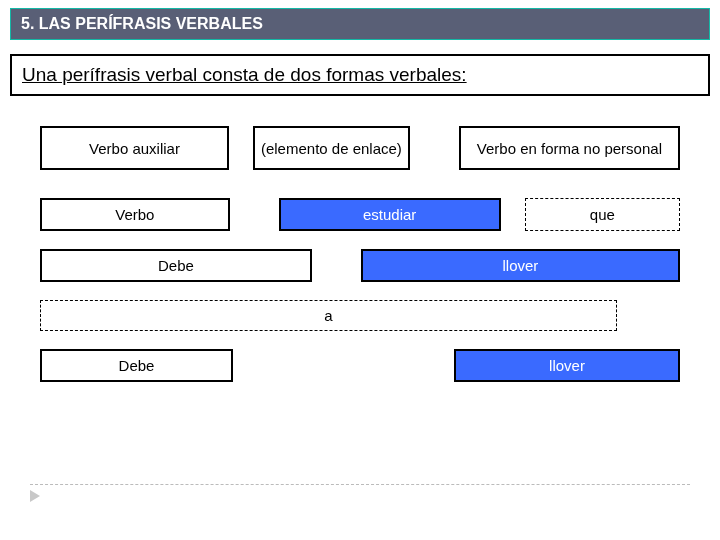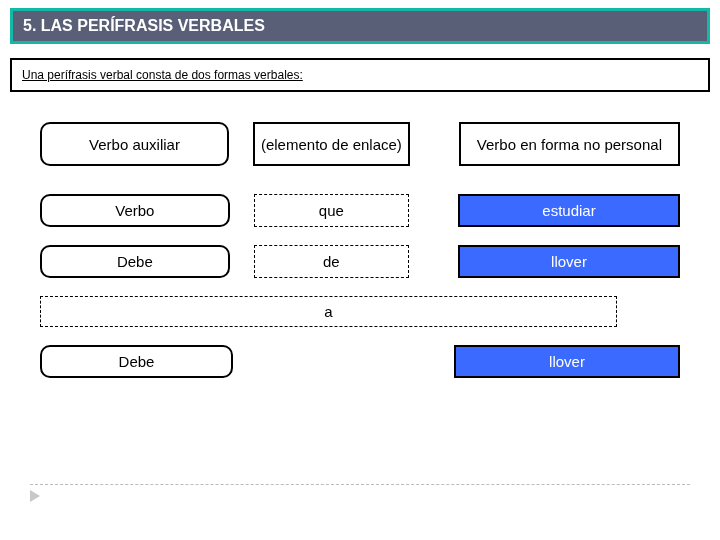--- a/index.html
+++ b/index.html
@@ -7,31 +7,31 @@
     width: 720px;
     height: 540px;
     background: #fff;
     font-family: Arial, Helvetica, sans-serif;
     position: relative;
     overflow: hidden;
   }
   .title-bar {
     margin: 8px 10px 0 10px;
     background: #595f76;
-    border: 3px solid #14b8a6;
+    border: 1px solid #14b8a6;
     padding: 6px 10px;
     color: #fff;
     font-size: 16px;
     font-weight: bold;
   }
   .intro-box {
     margin: 14px 10px 0 10px;
     border: 2px solid #000;
     padding: 8px 10px;
-    font-size: 12px;
+    font-size: 19px;
   }
   .intro-box u { text-decoration: underline; }
   .grid-wrap {
     margin: 30px 40px 0 40px;
   }
   .row {
     display: flex;
     gap: 24px;
     margin-bottom: 18px;
     align-items: stretch;
@@ -43,21 +43,21 @@
     border: 2px solid #000;
     display: flex;
     align-items: center;
     justify-content: center;
     font-size: 15px;
     text-align: center;
     padding: 6px 4px;
     min-height: 30px;
     background: #fff;
   }
-  .cell.col1 { flex: 1.1; border-radius: 10px; }
+  .cell.col1 { flex: 1.1; }
   .cell.col2 { flex: 0.9; }
   .cell.col3 { flex: 1.3; margin-left: 25px; }
   .dashed {
     border-style: dashed;
     border-width: 1px;
   }
   .blue {
     background: #3a6aff;
     color: #fff;
     border: 2px solid #000;
@@ -97,27 +97,26 @@
 <div class="grid-wrap">
 
   <div class="row header-row">
     <div class="cell col1">Verbo auxiliar</div>
     <div class="cell col2">(elemento de enlace)</div>
     <div class="cell col3">Verbo en forma no personal</div>
   </div>
 
   <div class="row">
     <div class="cell col1">Verbo</div>
+    <div class="cell col3 blue">estudiar</div>
     <div class="cell col2 dashed">que</div>
-    <div class="cell col3 blue">estudiar</div>
   </div>
 
   <div class="row">
     <div class="cell col1">Debe</div>
-    <div class="cell col2 dashed">de</div>
     <div class="cell col3 blue">llover</div>
   </div>
 
   <div class="row">
     <div class="cell col2 dashed">a</div>
   </div>
 
   <div class="row">
     <div class="cell col1">Debe</div>
     <div class="empty-slot"></div>

